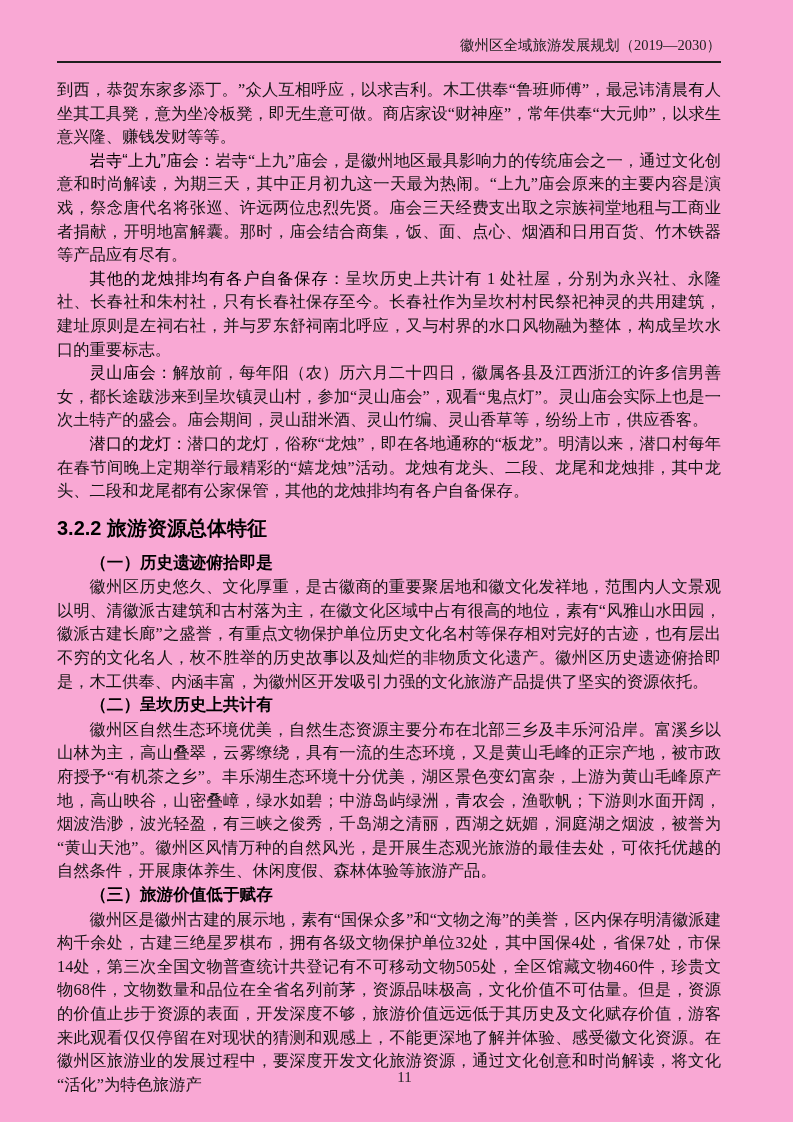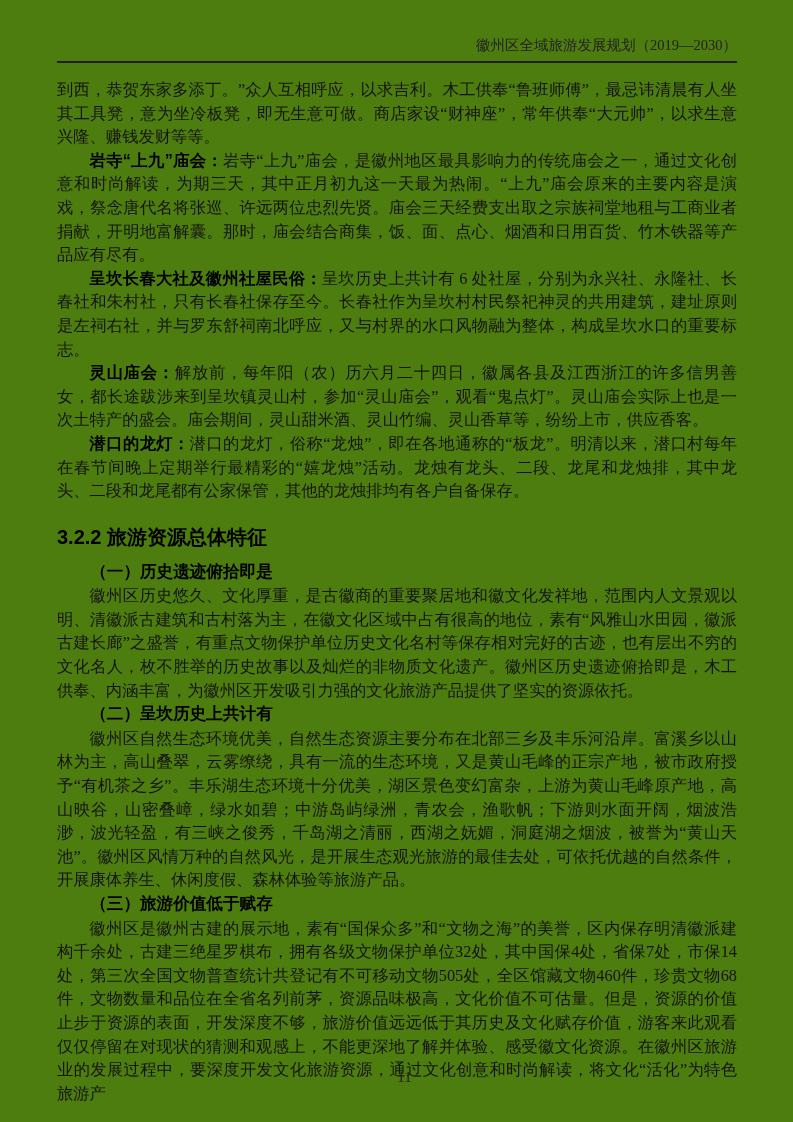--- a/index.html
+++ b/index.html
@@ -5,23 +5,23 @@
   html, body {
     margin: 0;
     padding: 0;
     background: #ffffff;
   }
   .page {
     position: relative;
     width: 793px;
     height: 1122px;
     margin: 0 auto;
-    background: #4d7c0f;
+    background: #f9a8d4;
     box-sizing: border-box;
-    padding: 36px 56px 0 57px;
+    padding: 36px 72px 0 57px;
     overflow: hidden;
     color: #1b1b1b;
     font-family: "Liberation Serif", "DejaVu Serif", serif;
   }
   .doc-header {
     text-align: right;
     font-size: 14.5px;
     line-height: 18px;
     color: #222222;
     font-family: "Liberation Serif", "DejaVu Serif", serif;
@@ -41,30 +41,30 @@
   }
   .doc-body p {
     margin: 0;
     text-indent: 2em;
   }
   .doc-body p.continuation {
     text-indent: 0;
   }
   .run-in-label {
     font-family: "Liberation Sans", "DejaVu Sans", sans-serif;
-    font-weight: bold;
+    font-weight: normal;
     color: #000000;
   }
   h2.section-heading {
     font-family: "Liberation Sans", "DejaVu Sans", sans-serif;
     font-weight: bold;
     font-size: 20px;
     line-height: 27px;
     color: #000000;
-    margin: 21px 0 9px 0;
+    margin: 12px 0 9px 0;
     text-indent: 0;
   }
   h3.subsection-heading {
     font-family: "Liberation Sans", "DejaVu Sans", sans-serif;
     font-weight: bold;
     font-size: 16.6px;
     line-height: 23.6px;
     color: #000000;
     margin: 0 0 1px 0;
     text-indent: 2em;
@@ -87,21 +87,21 @@
 
   <div class="doc-header">徽州区全域旅游发展规划（2019—2030）</div>
   <hr class="header-rule">
 
   <div class="doc-body">
 
     <p class="continuation">到西，恭贺东家多添丁。”众人互相呼应，以求吉利。木工供奉“鲁班师傅”，最忌讳清晨有人坐其工具凳，意为坐冷板凳，即无生意可做。商店家设“财神座”，常年供奉“大元帅”，以求生意兴隆、赚钱发财等等。</p>
 
     <p><strong class="run-in-label">岩寺“上九”庙会：</strong><span>岩寺“上九”庙会，是徽州地区最具影响力的传统庙会之一，通过文化创意和时尚解读，为期三天，其中正月初九这一天最为热闹。“上九”庙会原来的主要内容是演戏，祭念唐代名将张巡、许远两位忠烈先贤。庙会三天经费支出取之宗族祠堂地租与工商业者捐献，开明地富解囊。那时，庙会结合商集，饭、面、点心、烟酒和日用百货、竹木铁器等产品应有尽有。</span></p>
 
-    <p><strong class="run-in-label">呈坎长春大社及徽州社屋民俗：</strong><span>呈坎历史上共计有 6 处社屋，分别为永兴社、永隆社、长春社和朱村社，只有长春社保存至今。长春社作为呈坎村村民祭祀神灵的共用建筑，建址原则是左祠右社，并与罗东舒祠南北呼应，又与村界的水口风物融为整体，构成呈坎水口的重要标志。</span></p>
+    <p><strong class="run-in-label">其他的龙烛排均有各户自备保存：</strong><span>呈坎历史上共计有 1 处社屋，分别为永兴社、永隆社、长春社和朱村社，只有长春社保存至今。长春社作为呈坎村村民祭祀神灵的共用建筑，建址原则是左祠右社，并与罗东舒祠南北呼应，又与村界的水口风物融为整体，构成呈坎水口的重要标志。</span></p>
 
     <p><strong class="run-in-label">灵山庙会：</strong><span>解放前，每年阳（农）历六月二十四日，徽属各县及江西浙江的许多信男善女，都长途跋涉来到呈坎镇灵山村，参加“灵山庙会”，观看“鬼点灯”。灵山庙会实际上也是一次土特产的盛会。庙会期间，灵山甜米酒、灵山竹编、灵山香草等，纷纷上市，供应香客。</span></p>
 
     <p><strong class="run-in-label">潜口的龙灯：</strong><span>潜口的龙灯，俗称“龙烛”，即在各地通称的“板龙”。明清以来，潜口村每年在春节间晚上定期举行最精彩的“嬉龙烛”活动。龙烛有龙头、二段、龙尾和龙烛排，其中龙头、二段和龙尾都有公家保管，其他的龙烛排均有各户自备保存。</span></p>
 
 
     <h2 class="section-heading">3.2.2 旅游资源总体特征</h2>
 
     <h3 class="subsection-heading">（一）历史遗迹俯拾即是</h3>
     <p>徽州区历史悠久、文化厚重，是古徽商的重要聚居地和徽文化发祥地，范围内人文景观以明、清徽派古建筑和古村落为主，在徽文化区域中占有很高的地位，素有“风雅山水田园，徽派古建长廊”之盛誉，有重点文物保护单位历史文化名村等保存相对完好的古迹，也有层出不穷的文化名人，枚不胜举的历史故事以及灿烂的非物质文化遗产。徽州区历史遗迹俯拾即是，木工供奉、内涵丰富，为徽州区开发吸引力强的文化旅游产品提供了坚实的资源依托。</p>

